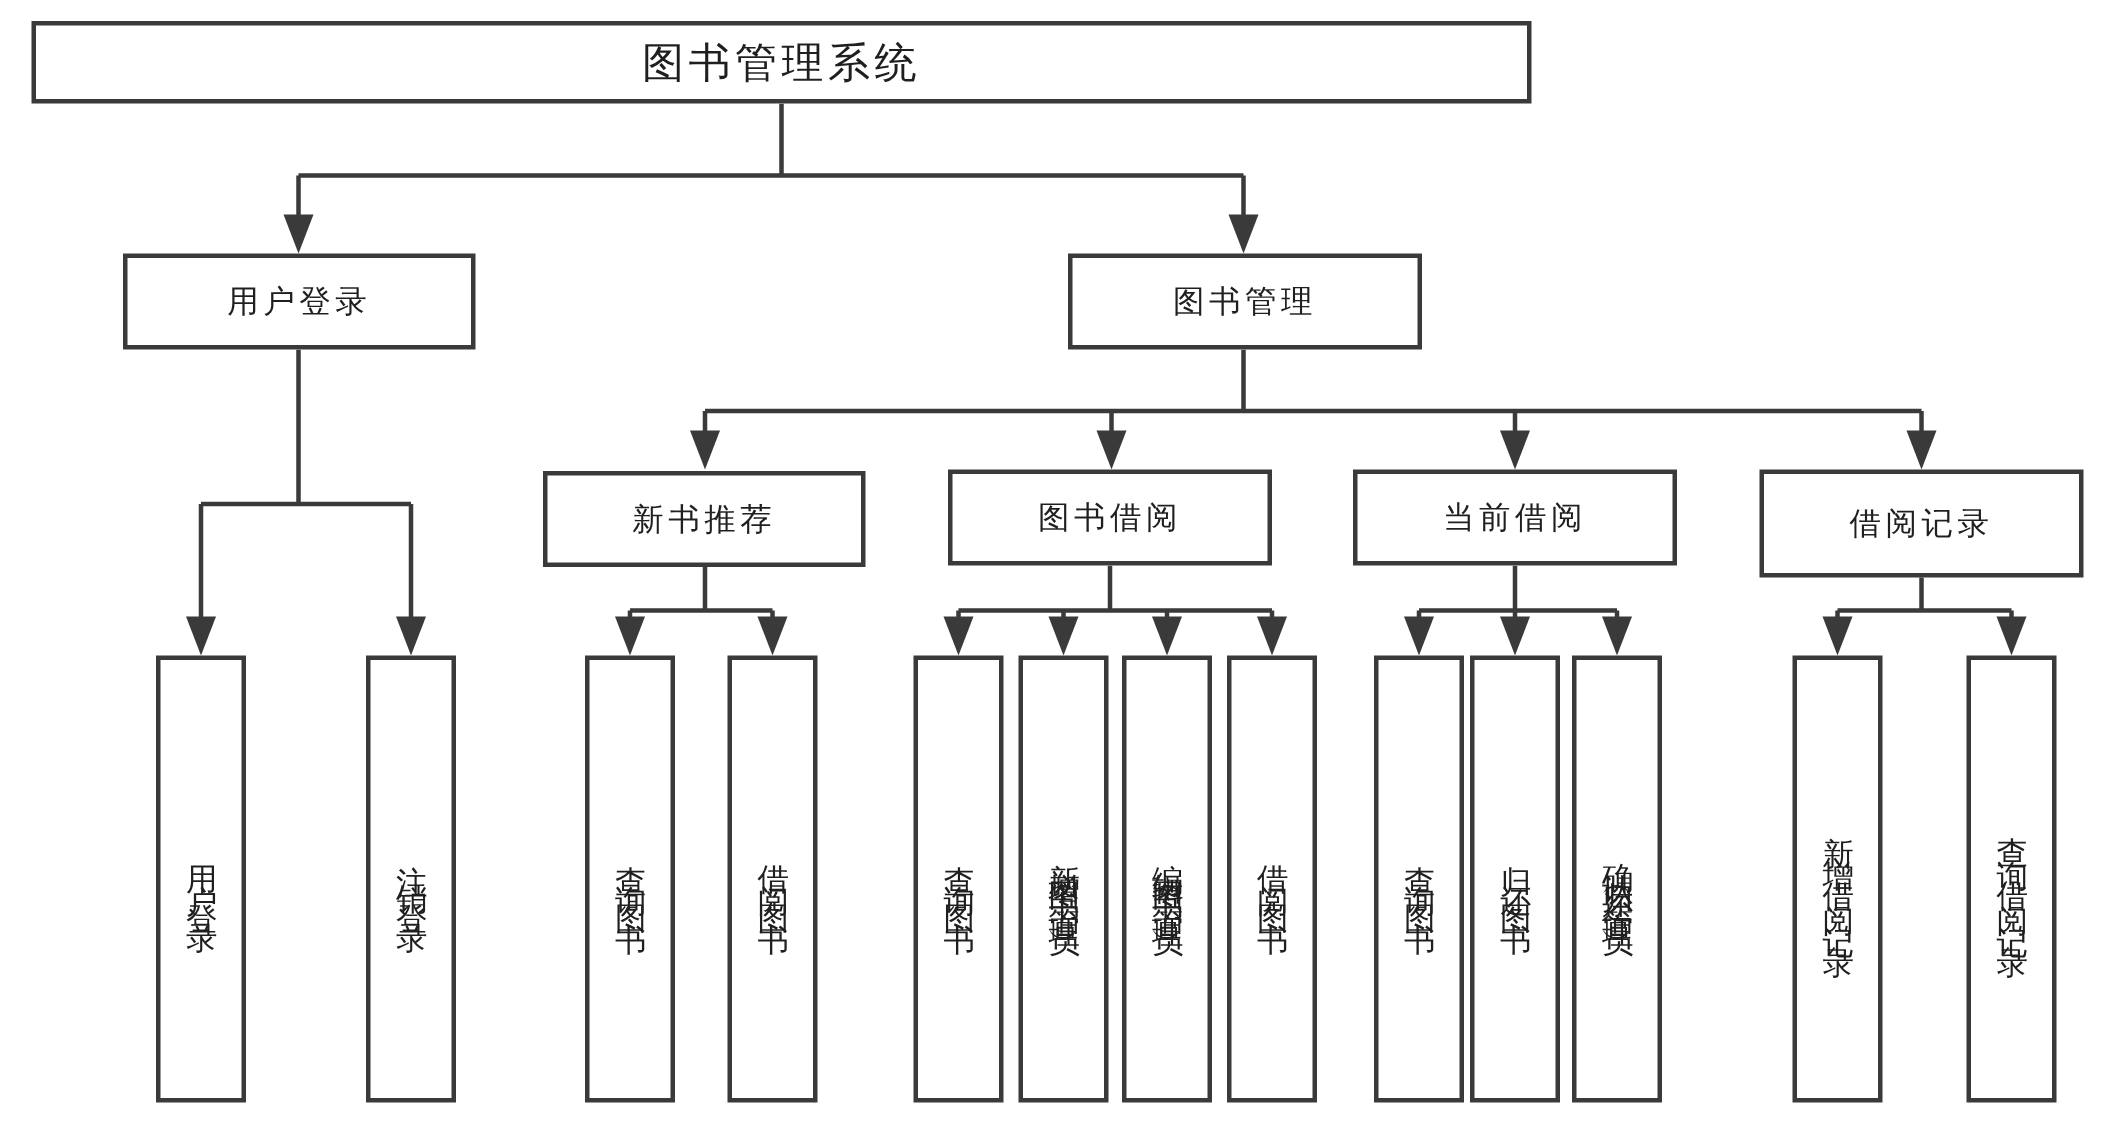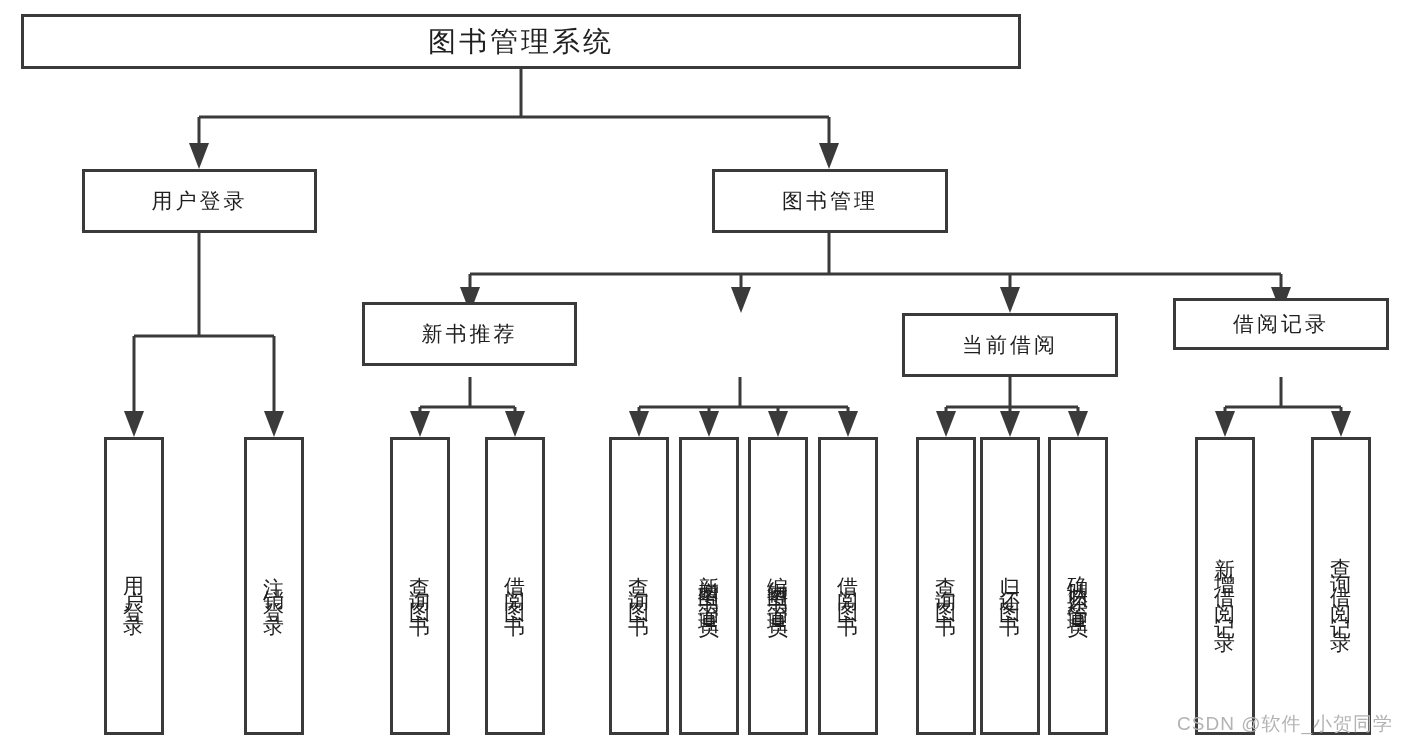--- a/index.html
+++ b/index.html
@@ -104,27 +104,30 @@
     <span>图书管理系统</span>
   </div>
 
   <div class="box" style="left:82px; top:169px; width:235px; height:64px;">
     <span>用户登录</span>
   </div>
   <div class="box" style="left:712px; top:169px; width:236px; height:64px;text-align:right;">
     <span>图书管理</span>
   </div>
 
-  <div class="box" style="left:362px; top:302px; width:215px; height:64px;">
+  <div class="box" style="left:362px; top:314px; width:215px; height:64px;">
     <span>新书推荐</span>
+  </div>
+  <div class="box" style="left:632px; top:313px; width:216px; height:64px;">
+    <span>图书借阅</span>
   </div>
   <div class="box" style="left:902px; top:313px; width:216px; height:64px;justify-content:center;">
     <span>当前借阅</span>
   </div>
-  <div class="box" style="left:1173px; top:298px; width:216px; height:52px;">
+  <div class="box" style="left:1173px; top:313px; width:216px; height:72px;">
     <span>借阅记录</span>
   </div>
 
   <div class="vbox ls-a" style="left:104px; top:437px; width:60px; height:298px;">
     <span>用户登录</span>
   </div>
   <div class="vbox ls-a" style="left:244px; top:437px; width:60px; height:298px;">
     <span>注销登录</span>
   </div>
 
@@ -158,15 +161,14 @@
     <span>确认归还（管理员）</span>
   </div>
 
   <div class="vbox ls-b" style="left:1195px; top:437px; width:60px; height:298px;">
     <span>新增借阅记录</span>
   </div>
   <div class="vbox ls-b" style="left:1311px; top:437px; width:60px; height:298px;">
     <span>查询借阅记录</span>
   </div>
 
-  <div class="watermark">CSDN @软件_小贺同学</div>
 
 </div>
 
 </body></html>

